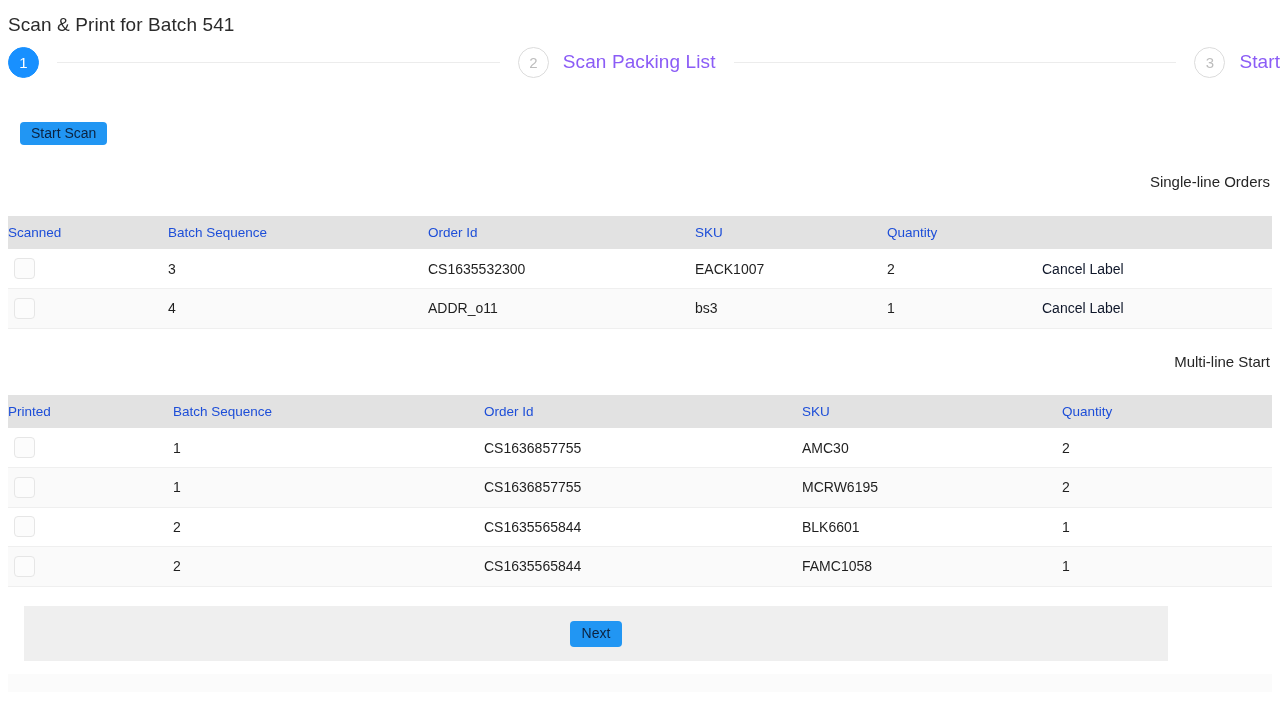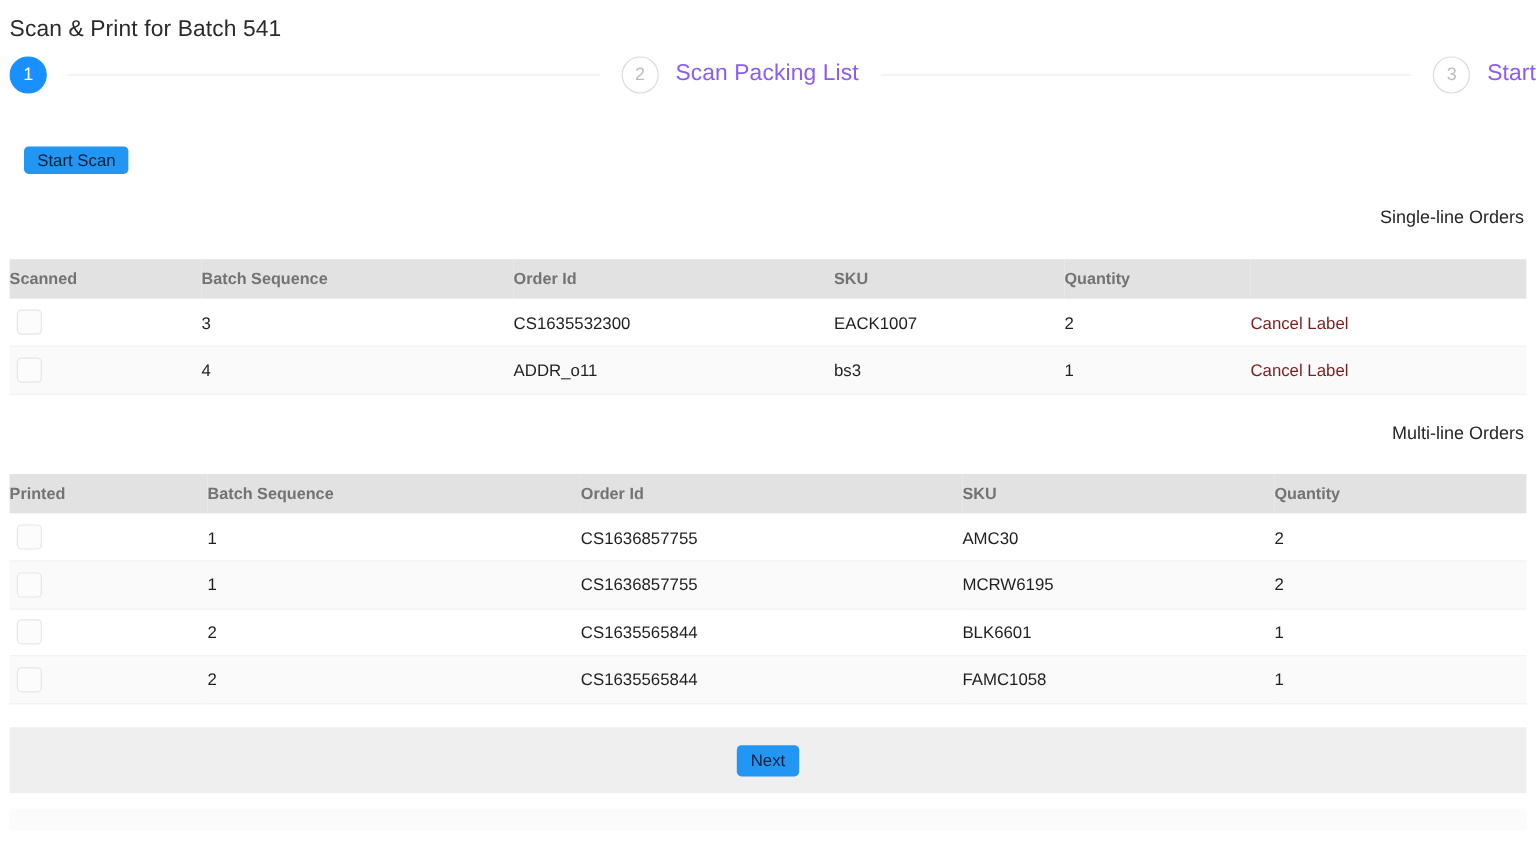--- a/index.html
+++ b/index.html
@@ -114,23 +114,23 @@
     left: 8px;
     width: 1264px;
     border-collapse: collapse;
     table-layout: fixed;
   }
   #tbl-single { top: 216px; }
   #tbl-multi  { top: 395px; }
 
   .tbl thead th {
     background: #e2e2e2;
-    color: #737373;
+    color: #1d4ed8;
     font-size: 13.5px;
-    font-weight: bold;
+    font-weight: normal;
     text-align: left;
     padding: 9px 0 9px 0;
     height: 33px;
     vertical-align: middle;
   }
   .tbl tbody td {
     font-size: 14px;
     color: #1f1f1f;
     padding: 0;
     height: 39.5px;
@@ -144,21 +144,21 @@
   .chk {
     display: block;
     width: 21px; height: 21px;
     margin-left: 6px;
     border: 1px solid #e6e6e6;
     border-radius: 4px;
     background: #fcfcfc;
     cursor: pointer;
   }
   .link-cancel {
-    color: #7f1d1d;
+    color: #0f172a;
     font-size: 14px;
     text-decoration: none;
     cursor: pointer;
   }
 
   
   #tbl-single col.c0 { width: 160px; }
   #tbl-single col.c1 { width: 260px; }
   #tbl-single col.c2 { width: 267px; }
   #tbl-single col.c3 { width: 192px; }
@@ -168,22 +168,22 @@
   
   #tbl-multi col.c0 { width: 165px; }
   #tbl-multi col.c1 { width: 311px; }
   #tbl-multi col.c2 { width: 318px; }
   #tbl-multi col.c3 { width: 260px; }
   #tbl-multi col.c4 { width: 210px; }
 
   
   .footer-bar {
     position: absolute;
-    left: 8px; top: 606px;
-    width: 1264px; height: 55px;
+    left: 24px; top: 606px;
+    width: 1144px; height: 55px;
     background: #efefef;
     display: flex;
     align-items: center;
     justify-content: center;
   }
   .next-btn {
     background: #2196f3;
     border: none;
     border-radius: 4px;
     color: #0c2340;
@@ -268,21 +268,21 @@
         <td>ADDR_o11</td>
         <td>bs3</td>
         <td>1</td>
         <td>
           <a class="link-cancel">Cancel Label</a>
         </td>
       </tr>
     </tbody>
   </table>
 
-  <div class="section-caption" id="cap-multi">Multi-line Orders</div>
+  <div class="section-caption" id="cap-multi">Multi-line Start</div>
 
   <table class="tbl" id="tbl-multi">
     <colgroup>
       <col class="c0">
         <col class="c1">
         <col class="c2">
         <col class="c3">
         <col class="c4">
     </colgroup>
     <thead>

